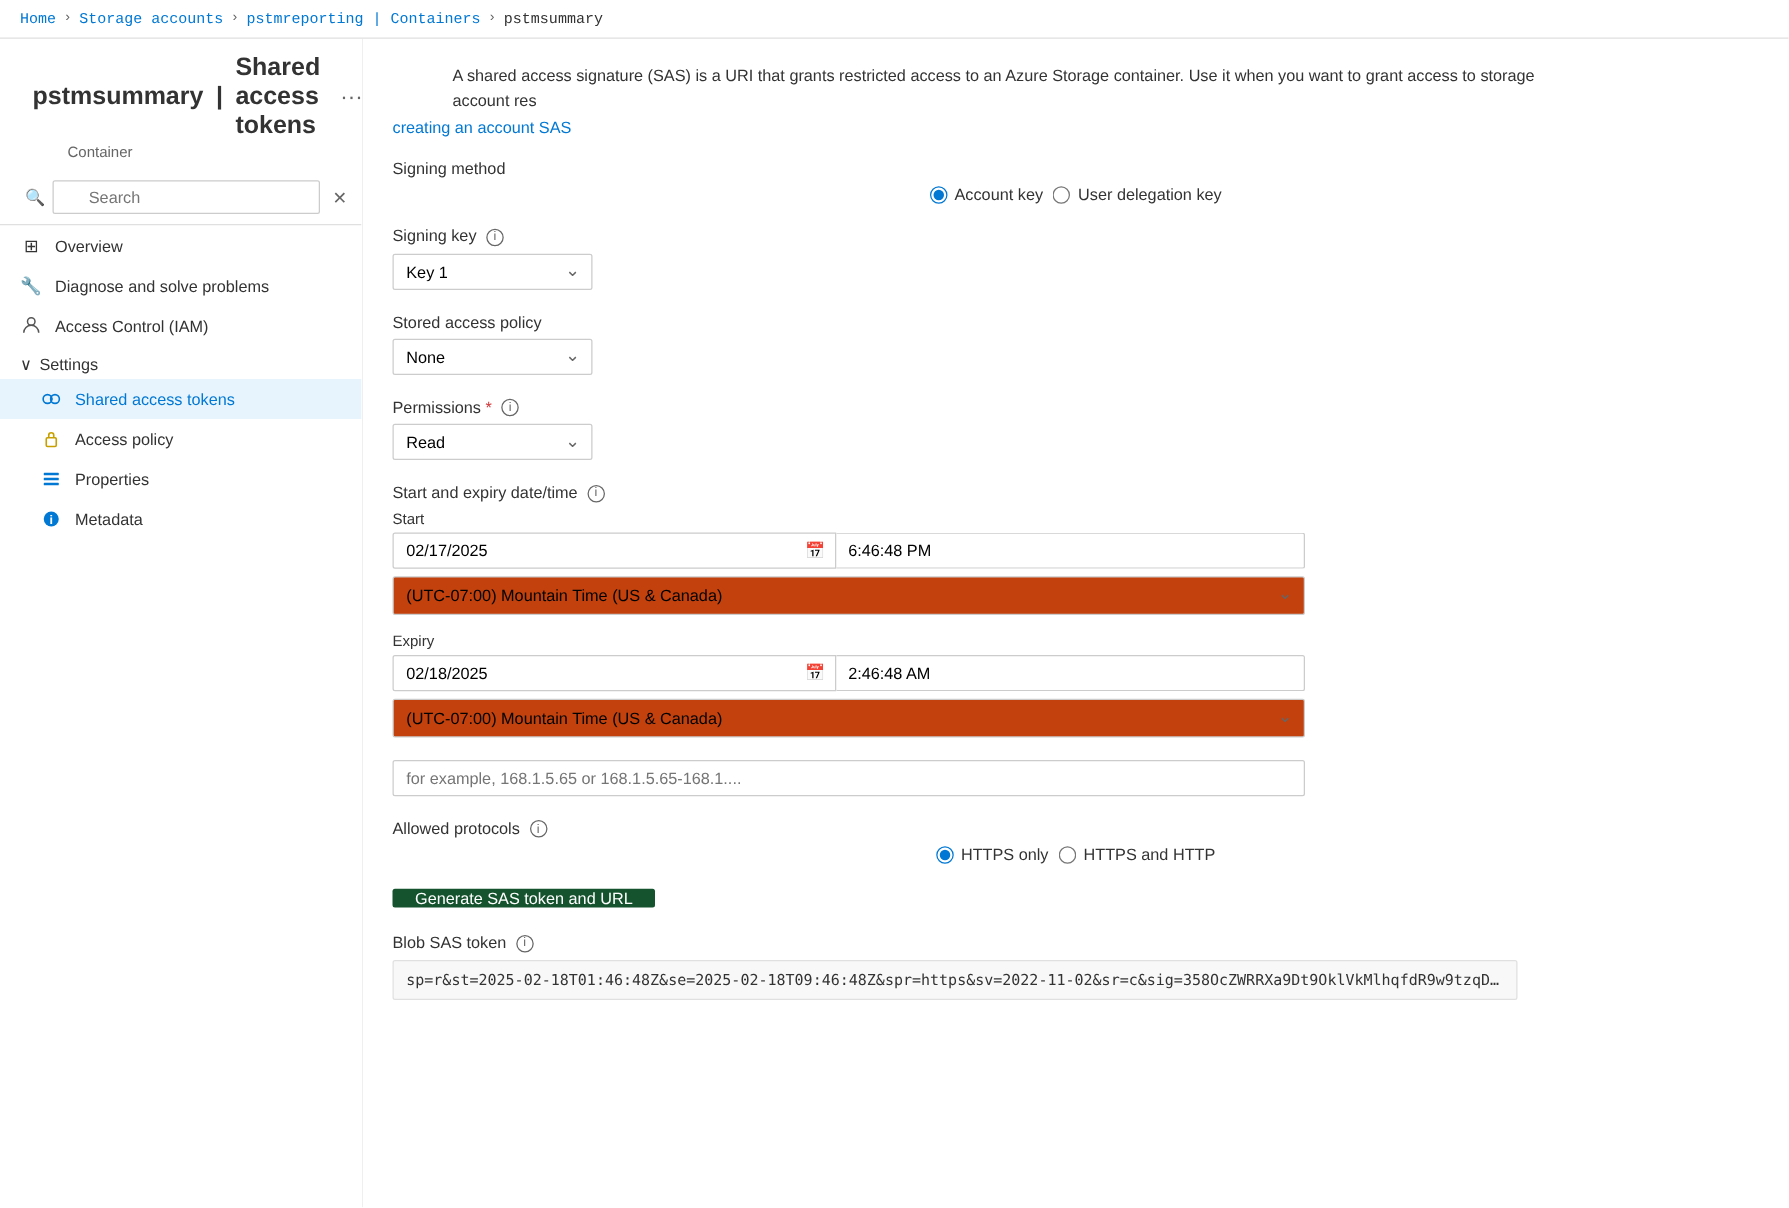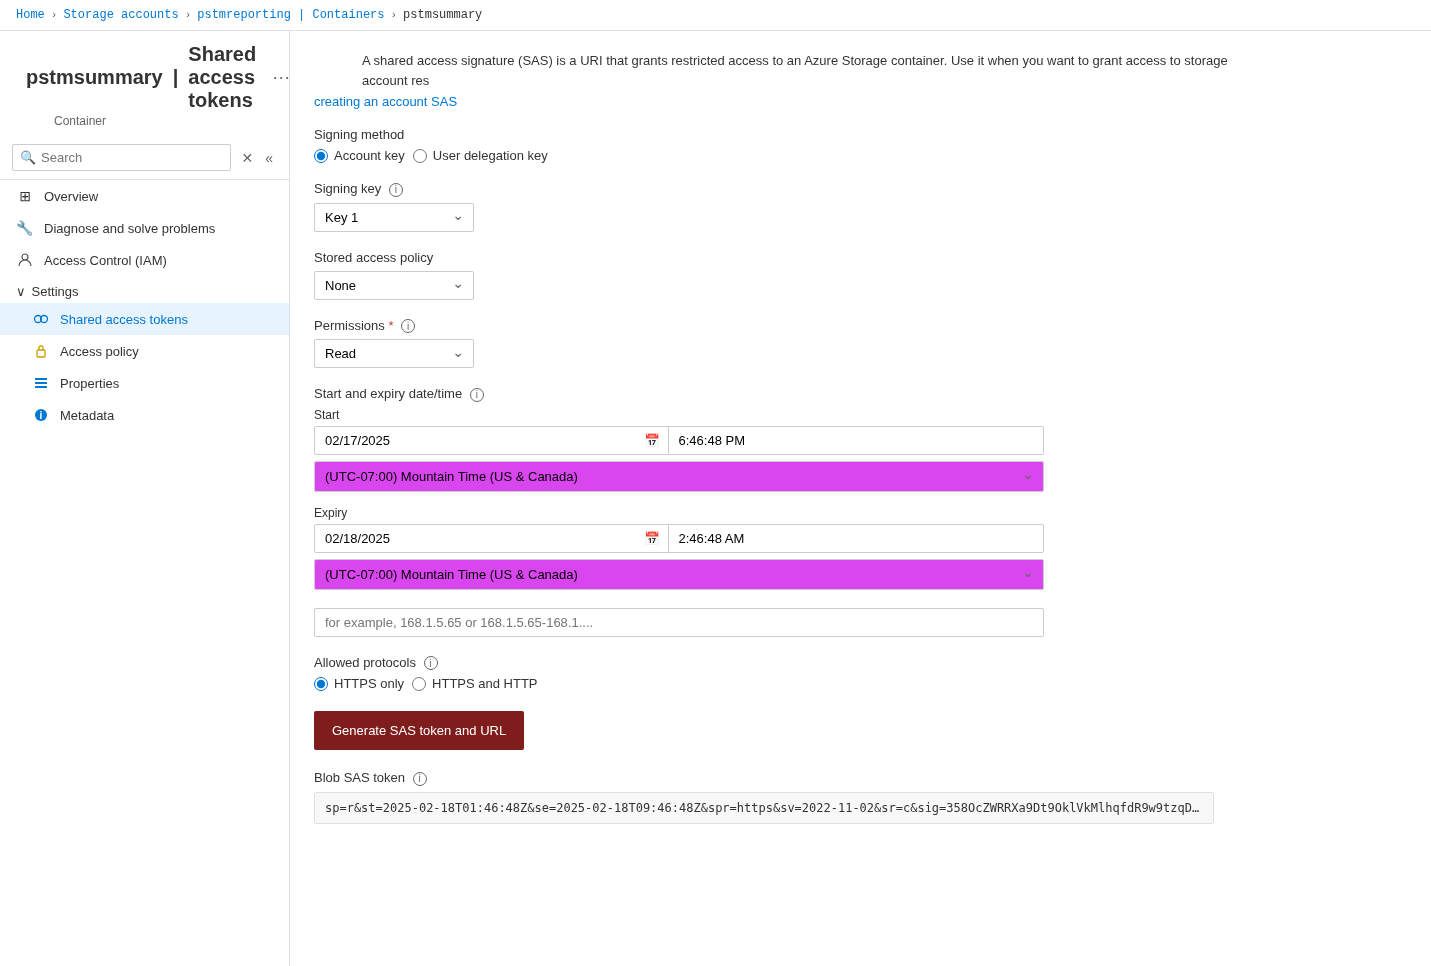--- a/index.html
+++ b/index.html
@@ -15,21 +15,21 @@
     .main-layout { display: flex; flex: 1; overflow: hidden; }
 
     
     .sidebar { width: 290px; min-width: 290px; border-right: 1px solid #e0e0e0; display: flex; flex-direction: column; overflow-y: auto; background: #fff; }
     .sidebar-header { padding: 12px 16px 8px; }
     .resource-name { font-size: 20px; font-weight: 600; color: #333; display: flex; align-items: center; gap: 10px; }
     .resource-subtitle { font-size: 12px; color: #666; padding-left: 38px; margin-top: 2px; }
 
     
     .search-container { padding: 8px 12px; border-bottom: 1px solid #e0e0e0; display: flex; align-items: center; gap: 6px; position: relative; }
-    .search-input { flex: 1; border: 1px solid #ccc; border-radius: 2px; padding: 5px 8px 5px 28px; font-size: 13px; outline: none; }
+    .search-input { flex: 1; border: 1px solid #ccc; border-radius: 2px; padding: 5px 8px 5px 28px; font-size: 13px; outline: none; margin-left: 30px; }
     .search-icon-wrap { position: absolute; left: 20px; color: #666; font-size: 13px; }
     .search-actions { display: flex; gap: 4px; }
     .search-btn { background: none; border: none; cursor: pointer; color: #666; font-size: 14px; padding: 2px 4px; }
 
     
     .nav-item { display: flex; align-items: center; gap: 10px; padding: 7px 16px; cursor: pointer; color: #333; font-size: 13px; }
     .nav-item.active { background: #e8f4fd; color: #0078d4; }
     .nav-item .nav-icon { width: 18px; height: 18px; display: flex; align-items: center; justify-content: center; font-size: 14px; flex-shrink: 0; }
     .nav-section { padding: 8px 16px 4px; display: flex; align-items: center; gap: 6px; cursor: pointer; font-size: 13px; color: #333; font-weight: 500; }
     .nav-indent { padding-left: 32px !important; }
@@ -39,41 +39,41 @@
 
     .info-text { font-size: 13px; color: #333; line-height: 1.5; margin-bottom: 4px; max-width: 900px; margin-left: 48px; }
     .info-link { color: #0078d4; text-decoration: none; cursor: pointer; }
 
     .form-section { margin-top: 18px; }
     .form-label { font-size: 13px; color: #333; margin-bottom: 6px; font-weight: 400; }
     .form-label-small { font-size: 12px; color: #333; margin-bottom: 4px; }
     .required { color: #d13438; }
     .info-icon { display: inline-flex; align-items: center; justify-content: center; width: 14px; height: 14px; border: 1px solid #666; border-radius: 50%; font-size: 10px; color: #666; cursor: help; margin-left: 4px; vertical-align: middle; }
 
-    .radio-group { display: flex; align-items: center; gap: 8px; margin-top: 6px; }
+    .radio-group { display: flex; align-items: center; gap: 8px; margin-top: 6px; justify-content: center; }
     .radio-option { display: flex; align-items: center; gap: 6px; cursor: pointer; font-size: 13px; }
     .radio-option input[type="radio"] { accent-color: #0078d4; width: 14px; height: 14px; }
 
     .select-wrapper { position: relative; display: inline-block; min-width: 160px; }
     .select-wrapper select { width: 100%; padding: 6px 30px 6px 10px; border: 1px solid #ccc; border-radius: 2px; font-size: 13px; appearance: none; background: #fff; cursor: pointer; outline: none; }
     .select-wrapper::after { content: '⌄'; position: absolute; right: 10px; top: 50%; transform: translateY(-60%); color: #666; pointer-events: none; font-size: 14px; }
 
     .full-select-wrapper { position: relative; width: 100%; max-width: 730px; }
-    .full-select-wrapper select { width: 100%; padding: 7px 30px 7px 10px; border: 1px solid #ccc; border-radius: 2px; font-size: 13px; appearance: none; background: #d946ef; cursor: pointer; outline: none; }
+    .full-select-wrapper select { width: 100%; padding: 7px 30px 7px 10px; border: 1px solid #ccc; border-radius: 2px; font-size: 13px; appearance: none; background: #c2410c; cursor: pointer; outline: none; }
     .full-select-wrapper::after { content: '⌄'; position: absolute; right: 10px; top: 50%; transform: translateY(-60%); color: #666; pointer-events: none; font-size: 14px; }
 
     .date-time-row { display: flex; align-items: center; gap: 0; max-width: 730px; }
     .date-input-wrap { position: relative; flex: 1; }
     .date-input-wrap input { width: 100%; padding: 6px 30px 6px 10px; border: 1px solid #ccc; border-radius: 2px 0 0 2px; font-size: 13px; outline: none; }
     .cal-icon { position: absolute; right: 8px; top: 50%; transform: translateY(-50%); color: #666; font-size: 13px; cursor: pointer; }
     .time-input { flex: 1; padding: 6px 10px; border: 1px solid #ccc; border-left: none; border-radius: 0 2px 2px 0; font-size: 13px; outline: none; }
 
     .text-input { width: 100%; max-width: 730px; padding: 6px 10px; border: 1px solid #ccc; border-radius: 2px; font-size: 13px; outline: none; color: #be185d; }
 
-    .generate-btn { margin-top: 20px; padding: 12px 18px; background: #7f1d1d; color: #fff; border: none; border-radius: 2px; font-size: 13px; cursor: pointer; font-weight: 500; }
+    .generate-btn { margin-top: 20px; padding: 0 18px; background: #14532d; color: #fff; border: none; border-radius: 2px; font-size: 13px; cursor: pointer; font-weight: 500; }
 
     .token-section { margin-top: 20px; }
     .token-label { font-size: 13px; font-weight: 500; color: #333; margin-bottom: 6px; }
     .token-value { font-size: 12px; color: #333; background: #f8f8f8; border: 1px solid #e0e0e0; border-radius: 2px; padding: 8px 10px; word-break: break-all; max-width: 900px; font-family: monospace; overflow: hidden; white-space: nowrap; text-overflow: ellipsis; }
 
     .dots-menu { background: none; border: none; font-size: 18px; cursor: pointer; color: #666; padding: 2px 6px; }
   </style>
 </head>
 <body>
 

